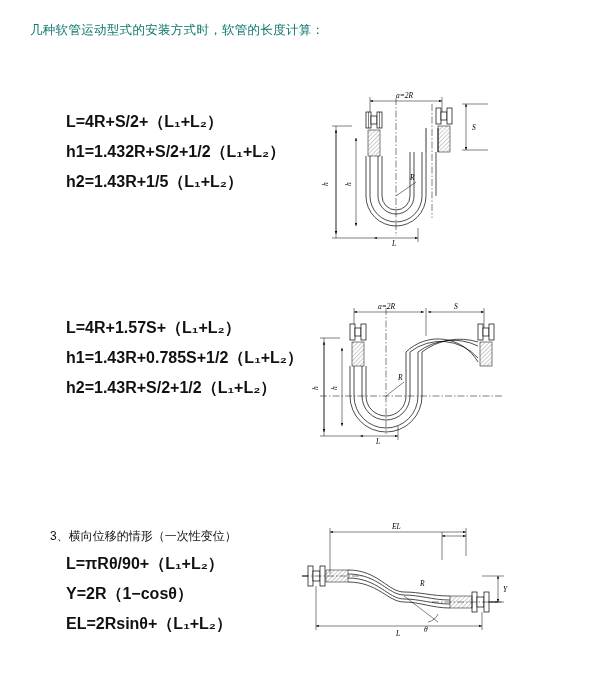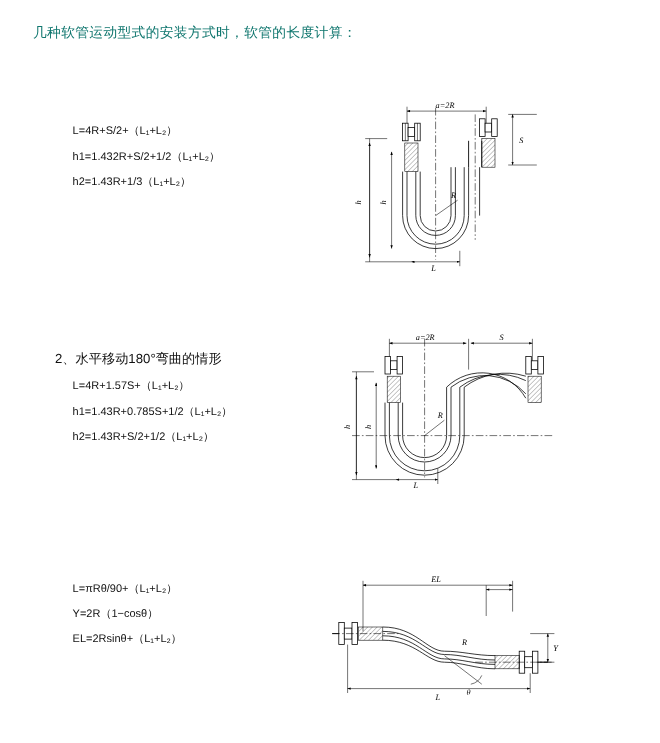--- a/index.html
+++ b/index.html
@@ -35,25 +35,26 @@
     top: 0;
     width: 250px;
   }
   .case-heading {
     font-size: 12px;
     color: #111;
     white-space: nowrap;
     margin-bottom: 9px;
   }
   .case-formula {
-    font-size: 10px;
+    font-size: 16px;
     color: #111;
     white-space: nowrap;
     margin-bottom: 9px;
     padding-left: 16px;
+    font-weight: bold;
   }
   .case-figure {
     position: absolute;
     top: 0;
   }
   svg { display: block; }
   .ln { stroke: #000; stroke-width: 0.8; fill: none; }
   .ln-thin { stroke: #000; stroke-width: 0.5; fill: none; }
   .ln-dashdot { stroke: #000; stroke-width: 0.5; fill: none; stroke-dasharray: 7 2 1.5 2; }
   .hose { stroke: #000; stroke-width: 0.7; fill: none; }
@@ -63,21 +64,21 @@
 </style>
 </head>
 <body>
 
 <div class="page-title">几种软管运动型式的安装方式时，软管的长度计算：</div>
 
 <div class="case" style="top:112px;">
   <div class="case-text">
     <div class="case-formula">L=4R+S/2+（L₁+L₂）</div>
     <div class="case-formula">h1=1.432R+S/2+1/2（L₁+L₂）</div>
-    <div class="case-formula">h2=1.43R+1/3（L₁+L₂）</div>
+    <div class="case-formula">h2=1.43R+1/5（L₁+L₂）</div>
   </div>
 
   <div class="case-figure" style="left:318px; top:-44px;">
     <svg width="210" height="200" viewBox="0 0 210 200">
       <defs>
         <pattern id="hatchPat" patternUnits="userSpaceOnUse" width="3" height="3" patternTransform="rotate(45)">
           <line x1="0" y1="0" x2="0" y2="3" stroke="#000" stroke-width="0.4"></line>
         </pattern>
         <marker id="ar1" markerWidth="7" markerHeight="7" refX="6" refY="2.2" orient="auto">
           <path d="M0,0 L6,2.2 L0,4.4 z" fill="#000"></path>
@@ -135,23 +136,20 @@
 
       <line class="ln-thin" x1="56" y1="170" x2="100" y2="170" marker-start="url(#ar2)" marker-end="url(#ar1)"></line>
       <text class="fig-label-i" x="74" y="178">L</text>
       <line class="ln-thin" x1="100" y1="160" x2="100" y2="174"></line>
     </svg>
   </div>
 </div>
 
 <div class="case" style="top:318px;">
   <div class="case-text">
-    <div class="case-heading">
-      <span>2、</span><span>水平移动180°弯曲的情形</span>
-    </div>
     <div class="case-formula">L=4R+1.57S+（L₁+L₂）</div>
     <div class="case-formula">h1=1.43R+0.785S+1/2（L₁+L₂）</div>
     <div class="case-formula">h2=1.43R+S/2+1/2（L₁+L₂）</div>
   </div>
 
   <div class="case-figure" style="left:312px; top:-28px;">
     <svg width="215" height="180" viewBox="0 0 215 180">
 
       <line class="ln-thin" x1="42" y1="22" x2="112" y2="22" marker-start="url(#ar2)" marker-end="url(#ar1)"></line>
       <text class="fig-label-i" x="66" y="19">a=2R</text>
@@ -194,20 +192,23 @@
 
       <line class="ln-thin" x1="48" y1="146" x2="86" y2="146" marker-start="url(#ar2)" marker-end="url(#ar1)"></line>
       <text class="fig-label-i" x="64" y="154">L</text>
       <line class="ln-thin" x1="86" y1="136" x2="86" y2="150"></line>
     </svg>
   </div>
 </div>
 
 <div class="case" style="top:528px;">
   <div class="case-text">
+    <div class="case-heading">
+      <span>3、</span><span>横向位移的情形（一次性变位）</span>
+    </div>
     <div class="case-formula">L=πRθ/90+（L₁+L₂）</div>
     <div class="case-formula">Y=2R（1−cosθ）</div>
     <div class="case-formula">EL=2Rsinθ+（L₁+L₂）</div>
   </div>
 
   <div class="case-figure" style="left:292px; top:-18px;">
     <svg width="230" height="130" viewBox="0 0 230 130">
 
       <line class="ln-thin" x1="38" y1="22" x2="174" y2="22" marker-start="url(#ar2)" marker-end="url(#ar1)"></line>
       <text class="fig-label-i" x="100" y="19">EL</text>

